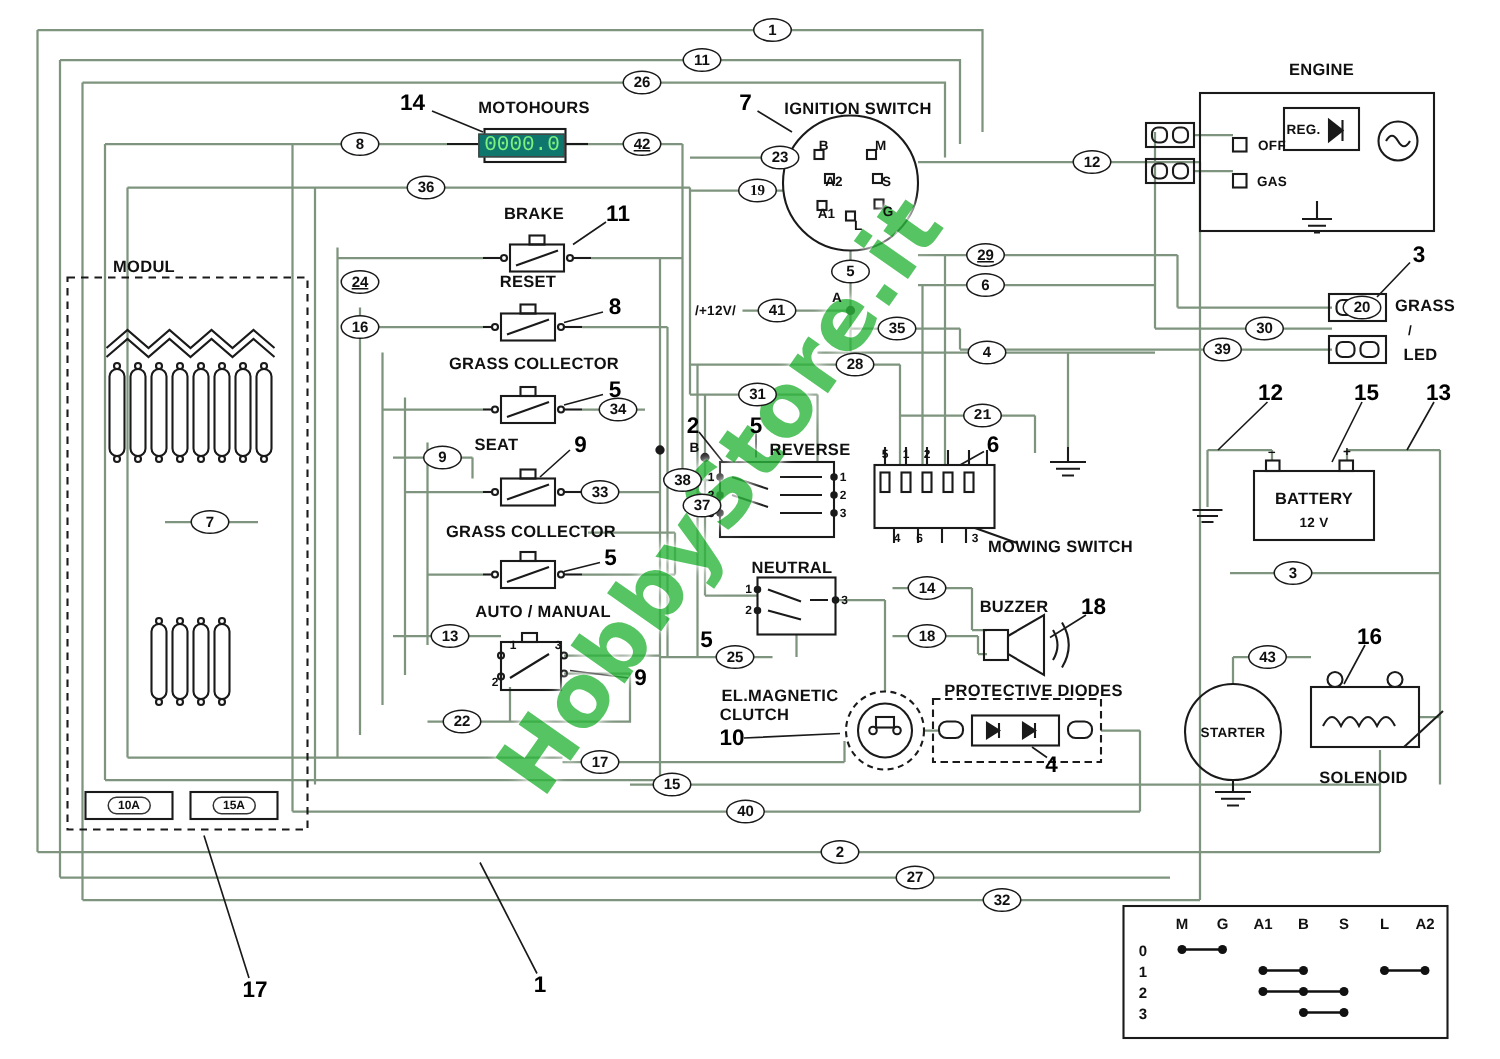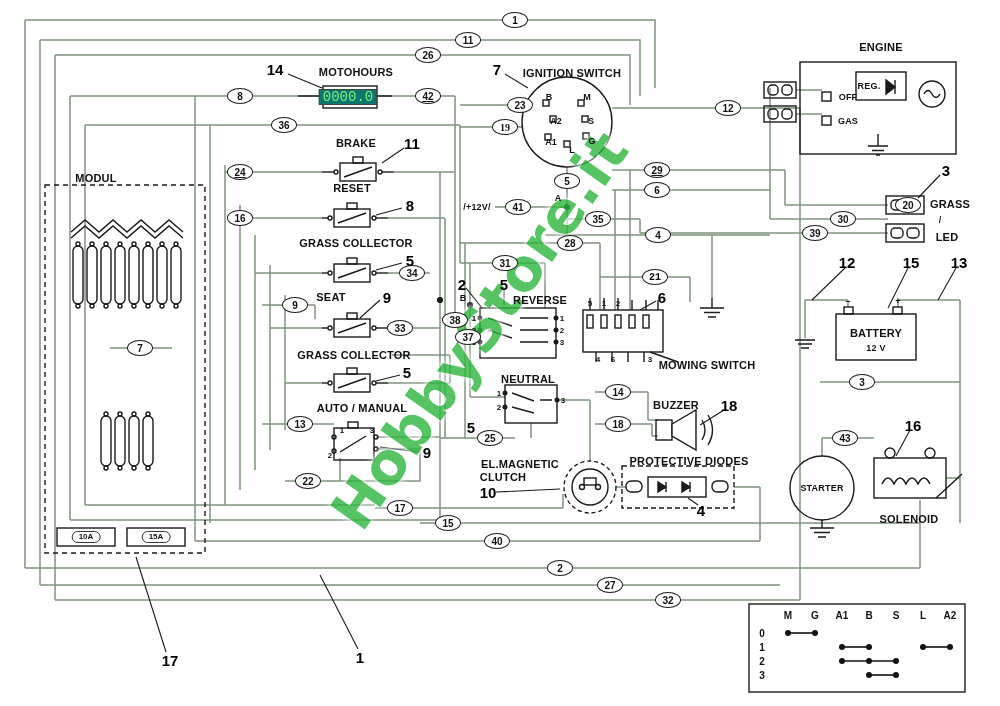--- a/index.html
+++ b/index.html
@@ -329,21 +329,21 @@
   <div id="gen-layer">
       <div class="wnum" style="left: 515px; top: 20px;">1</div>
       <div class="wnum" style="left: 468px; top: 40px;">11</div>
       <div class="wnum" style="left: 428px; top: 55px;">26</div>
       <div class="wnum" style="left: 240px; top: 96px;">8</div>
       <div class="wnum" style="left: 428px; top: 96px; text-decoration: underline;">42</div>
       <div class="wnum" style="left: 240px; top: 125px; margin-left: 44px;">36</div>
       <div class="wnum" style="left: 520px; top: 105px;">23</div>
       <div class="wnum" style="left: 505px; top: 127px; font-family: Liberation Serif, serif;">19</div>
       <div class="wnum" style="left: 728px; top: 108px;">12</div>
-      <div class="wnum" style="left: 240px; top: 172px; text-decoration: underline;">24</div>
+      <div class="wnum" style="left: 240px; top: 188px; text-decoration: underline;">24</div>
       <div class="wnum" style="left: 240px; top: 218px;">16</div>
       <div class="wnum" style="left: 567px; top: 181px;">5</div>
       <div class="wnum" style="left: 657px; top: 170px; text-decoration: underline;">29</div>
       <div class="wnum" style="left: 657px; top: 190px;">6</div>
       <div class="wnum" style="left: 518px; top: 207px;">41</div>
       <div class="wnum" style="left: 598px; top: 219px;">35</div>
       <div class="wnum" style="left: 658px; top: 235px;">4</div>
       <div class="wnum" style="left: 868px; top: 205px; margin-left: 40px;">20</div>
       <div class="wnum" style="left: 843px; top: 219px;">30</div>
       <div class="wnum" style="left: 815px; top: 233px;">39</div>

